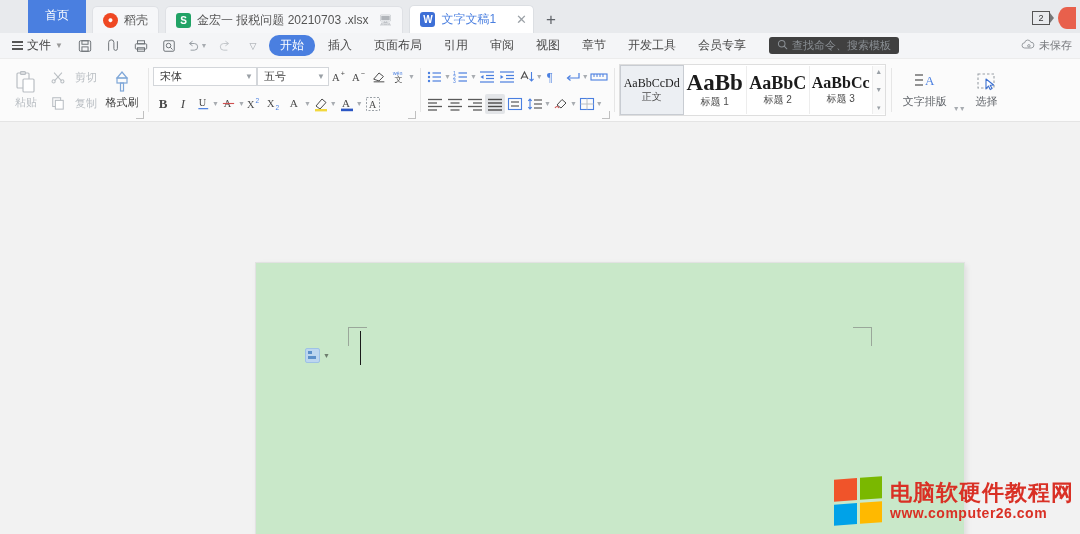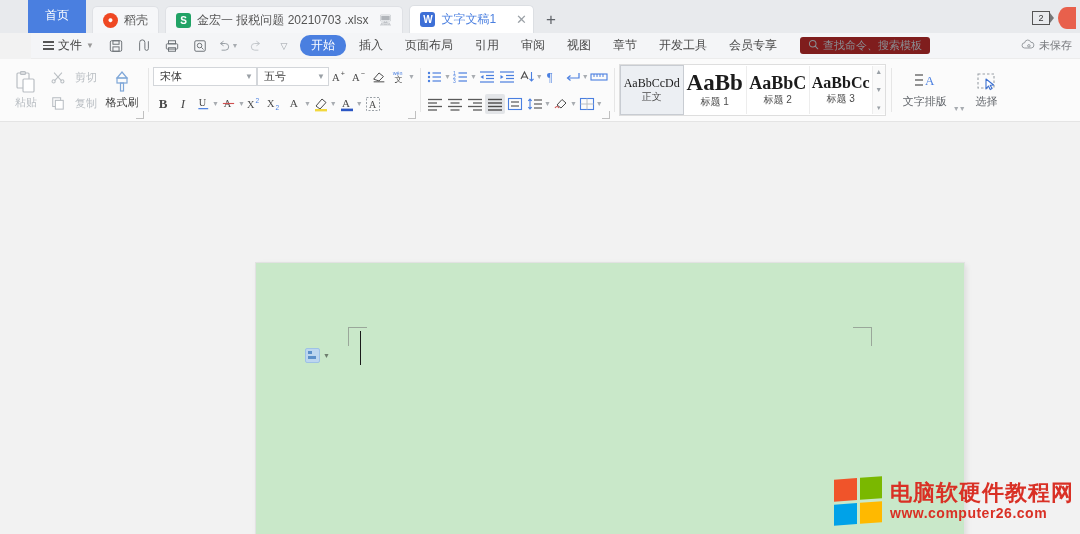--- a/index.html
+++ b/index.html
@@ -28,29 +28,29 @@
   .tab .close{margin-left:14px;color:#9aa0a6;font-size:13px;line-height:1;cursor:pointer;}
   .tab .mini{margin-left:4px;color:#b0b4b9;font-size:11px;}
   .newtab{width:26px;height:26px;display:flex;align-items:center;justify-content:center;color:#5f6368;font-size:17px;margin-left:4px;}
   .tabbar-right{position:absolute;right:0;bottom:4px;display:flex;align-items:center;gap:8px;padding-right:4px;}
   .winbadge{border:1.5px solid #555;width:16px;height:12px;font-size:9px;display:flex;align-items:center;justify-content:center;color:#333;position:relative;}
   .winbadge:after{content:"";position:absolute;right:-5px;top:1px;width:0;height:0;border-left:4px solid #777;border-top:5px solid transparent;border-bottom:5px solid transparent;}
   .redblob{width:18px;height:22px;background:#e8604c;border-radius:50% 0 0 50%;}
 
   
   .menubar{height:25px;background:#f4f5f7;display:flex;align-items:center;gap:4px;padding:0 6px;flex:0 0 auto;position:relative;
-           border-bottom:1px solid #ececec;margin-left:31px;}
+           border-bottom:1px solid #ececec;}
   .mfile{display:flex;align-items:center;gap:4px;padding:0 6px;font-size:12px;color:#444;}
   .hamb{display:inline-flex;flex-direction:column;gap:2px;}
   .hamb i{display:block;width:11px;height:1.5px;background:#555;}
   .caret{font-size:8px;color:#999;}
   .qicon{width:24px;height:22px;display:flex;align-items:center;justify-content:center;color:#6b7075;}
   .ribtab{padding:2px 9px;font-size:12px;color:#4a4a4a;border-radius:10px;white-space:nowrap;}
   .ribtab.active{background:#4a7fe0;color:#fff;font-weight:normal;padding:2px 11px;}
-  .searchbox{margin-left:10px;display:flex;align-items:center;gap:4px;background:#7f1d1d;border-radius:3px;
+  .searchbox{margin-left:10px;display:flex;align-items:center;gap:4px;background:#404040;border-radius:3px;
              height:17px;padding:0 8px;color:#8a8f94;font-size:11px;}
   .menubar-right{position:absolute;right:8px;display:flex;align-items:center;gap:4px;color:#77797d;font-size:11px;}
 
   
   .ribbon{height:62px;background:#fbfbfb;display:flex;align-items:stretch;flex:0 0 auto;border-bottom:1px solid #e4e4e4;
           position:relative;}
   .grp{display:flex;align-items:center;padding:0 5px;position:relative;}
   .grp + .grp:before{content:"";position:absolute;left:0;top:9px;bottom:9px;width:1px;background:#e6e6e6;}
   .grp .dlg{position:absolute;right:4px;bottom:2px;width:7px;height:7px;border-right:1px solid #c0c0c0;border-bottom:1px solid #c0c0c0;}
 

